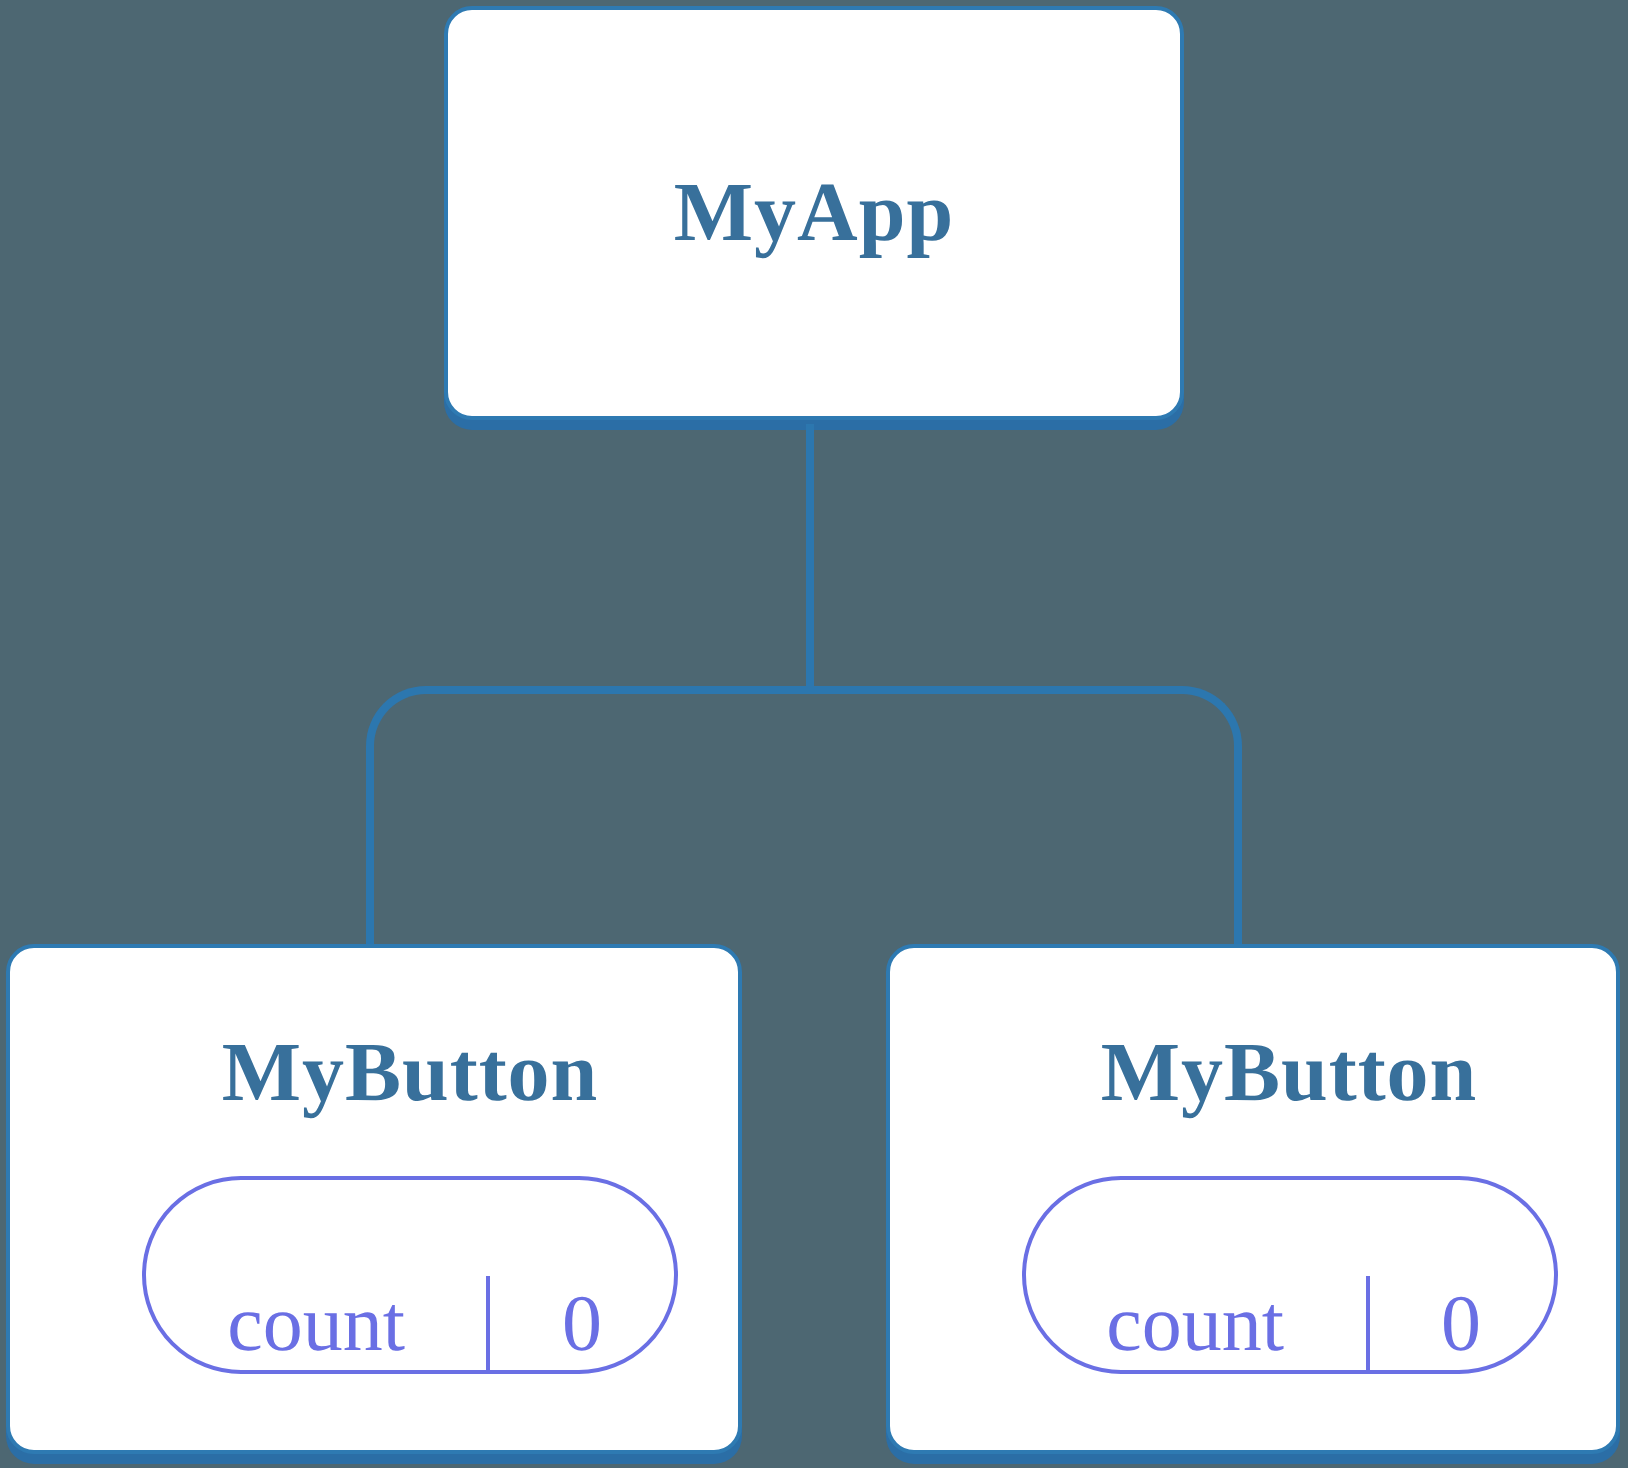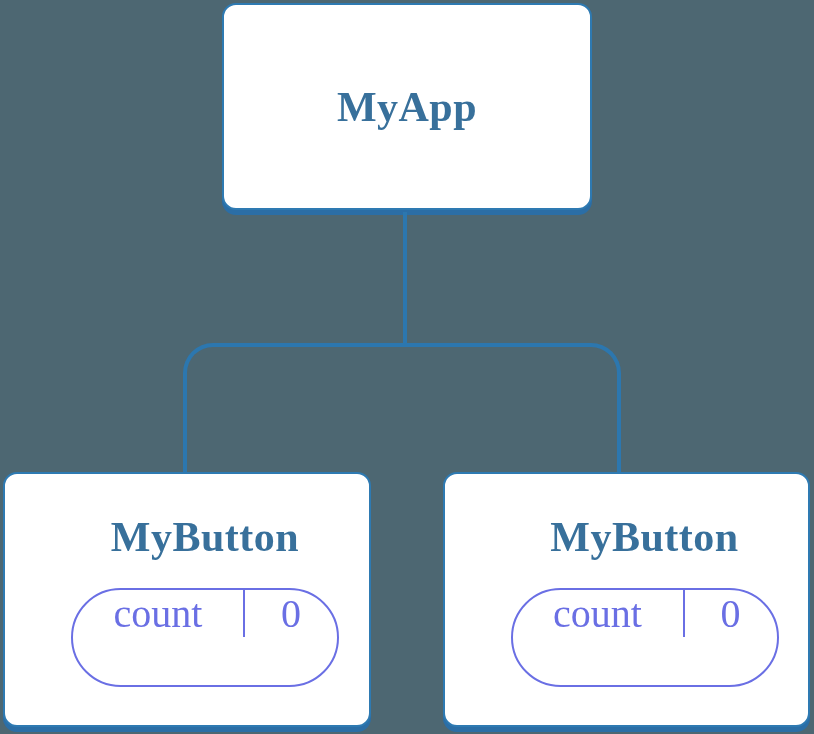--- a/index.html
+++ b/index.html
@@ -40,21 +40,21 @@
     position:absolute;left:403px;top:212px;width:4px;height:133px;
     background:var(--connector);
   }
   .bracket{
     position:absolute;left:183px;top:343px;width:438px;height:129px;
     border:4px solid var(--connector);border-bottom:none;
     border-radius:30px 30px 0 0;
     box-sizing:border-box;
   }
   .pill{
-    display:flex;align-items:flex-start;
+    display:flex;align-items:flex-end;
     width:268px;height:99px;
     border:2.5px solid var(--state);
     border-radius:50px;
     box-sizing:border-box;
     color:var(--state);
     font-size:40px;font-weight:400;
     background:#ffffff;
   }
   .pill-key{
     flex:1;display:flex;align-items:center;justify-content:center;

